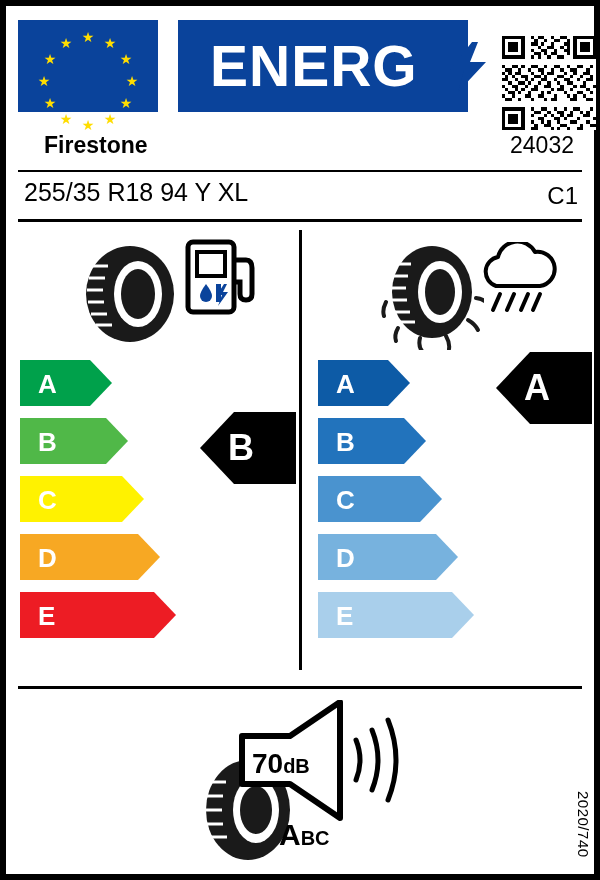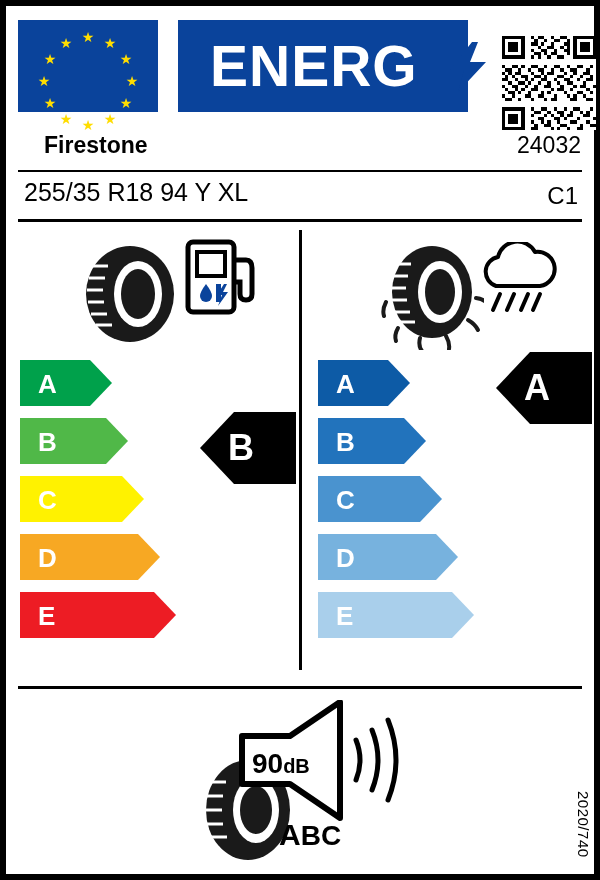--- a/index.html
+++ b/index.html
@@ -81,21 +81,21 @@
   .brand-name {
     position: absolute;
     left: 6px; top: 4px;
     font-size: 23px;
     font-weight: bold;
     color: #000000;
     margin-left: 20px;
   }
   .type-code {
     position: absolute;
-    right: 1px; top: 4px;
+    right: 8px; top: 4px;
     font-size: 23px;
     color: #000000;
   }
 
   
   .size-row {
     position: absolute;
     left: 18px; top: 176px;
     width: 564px; height: 46px;
     border-bottom: 3px solid #000000;
@@ -204,21 +204,21 @@
     position: absolute;
     left: 279px; top: 818px;
     font-size: 24px;
     color: #000000;
   }
   .noise-class .active {
     font-size: 30px;
     font-weight: bold;
   }
   .noise-class .inactive {
-    font-size: 28px;
+    font-size: 20px;
     font-weight: bold;
   }
 
   
   .reg {
     position: absolute;
     right: 8px; bottom: 22px;
     font-size: 15px;
     color: #000000;
     writing-mode: vertical-rl;
@@ -595,20 +595,20 @@
     <g>
       <path d="M52 36 L100 36 L150 2 L150 118 L100 84 L52 84 Z" fill="#ffffff" stroke="#000000" stroke-width="6" stroke-linejoin="round"></path>
       <g stroke="#000000" stroke-width="5" fill="none" stroke-linecap="round">
         <path d="M166 40 q8 20 0 40"></path>
         <path d="M182 30 q12 30 0 60"></path>
         <path d="M198 20 q16 40 0 80"></path>
       </g>
     </g>
   </svg>
   <div class="noise-db">
-    <span>90</span><span class="unit">dB</span>
+    <span>70</span><span class="unit">dB</span>
   </div>
   <div class="noise-class">
     <span class="active">A</span><span class="inactive">BC</span>
   </div>
 
   <div class="reg">2020/740</div>
 </div>
 
 </body></html>

